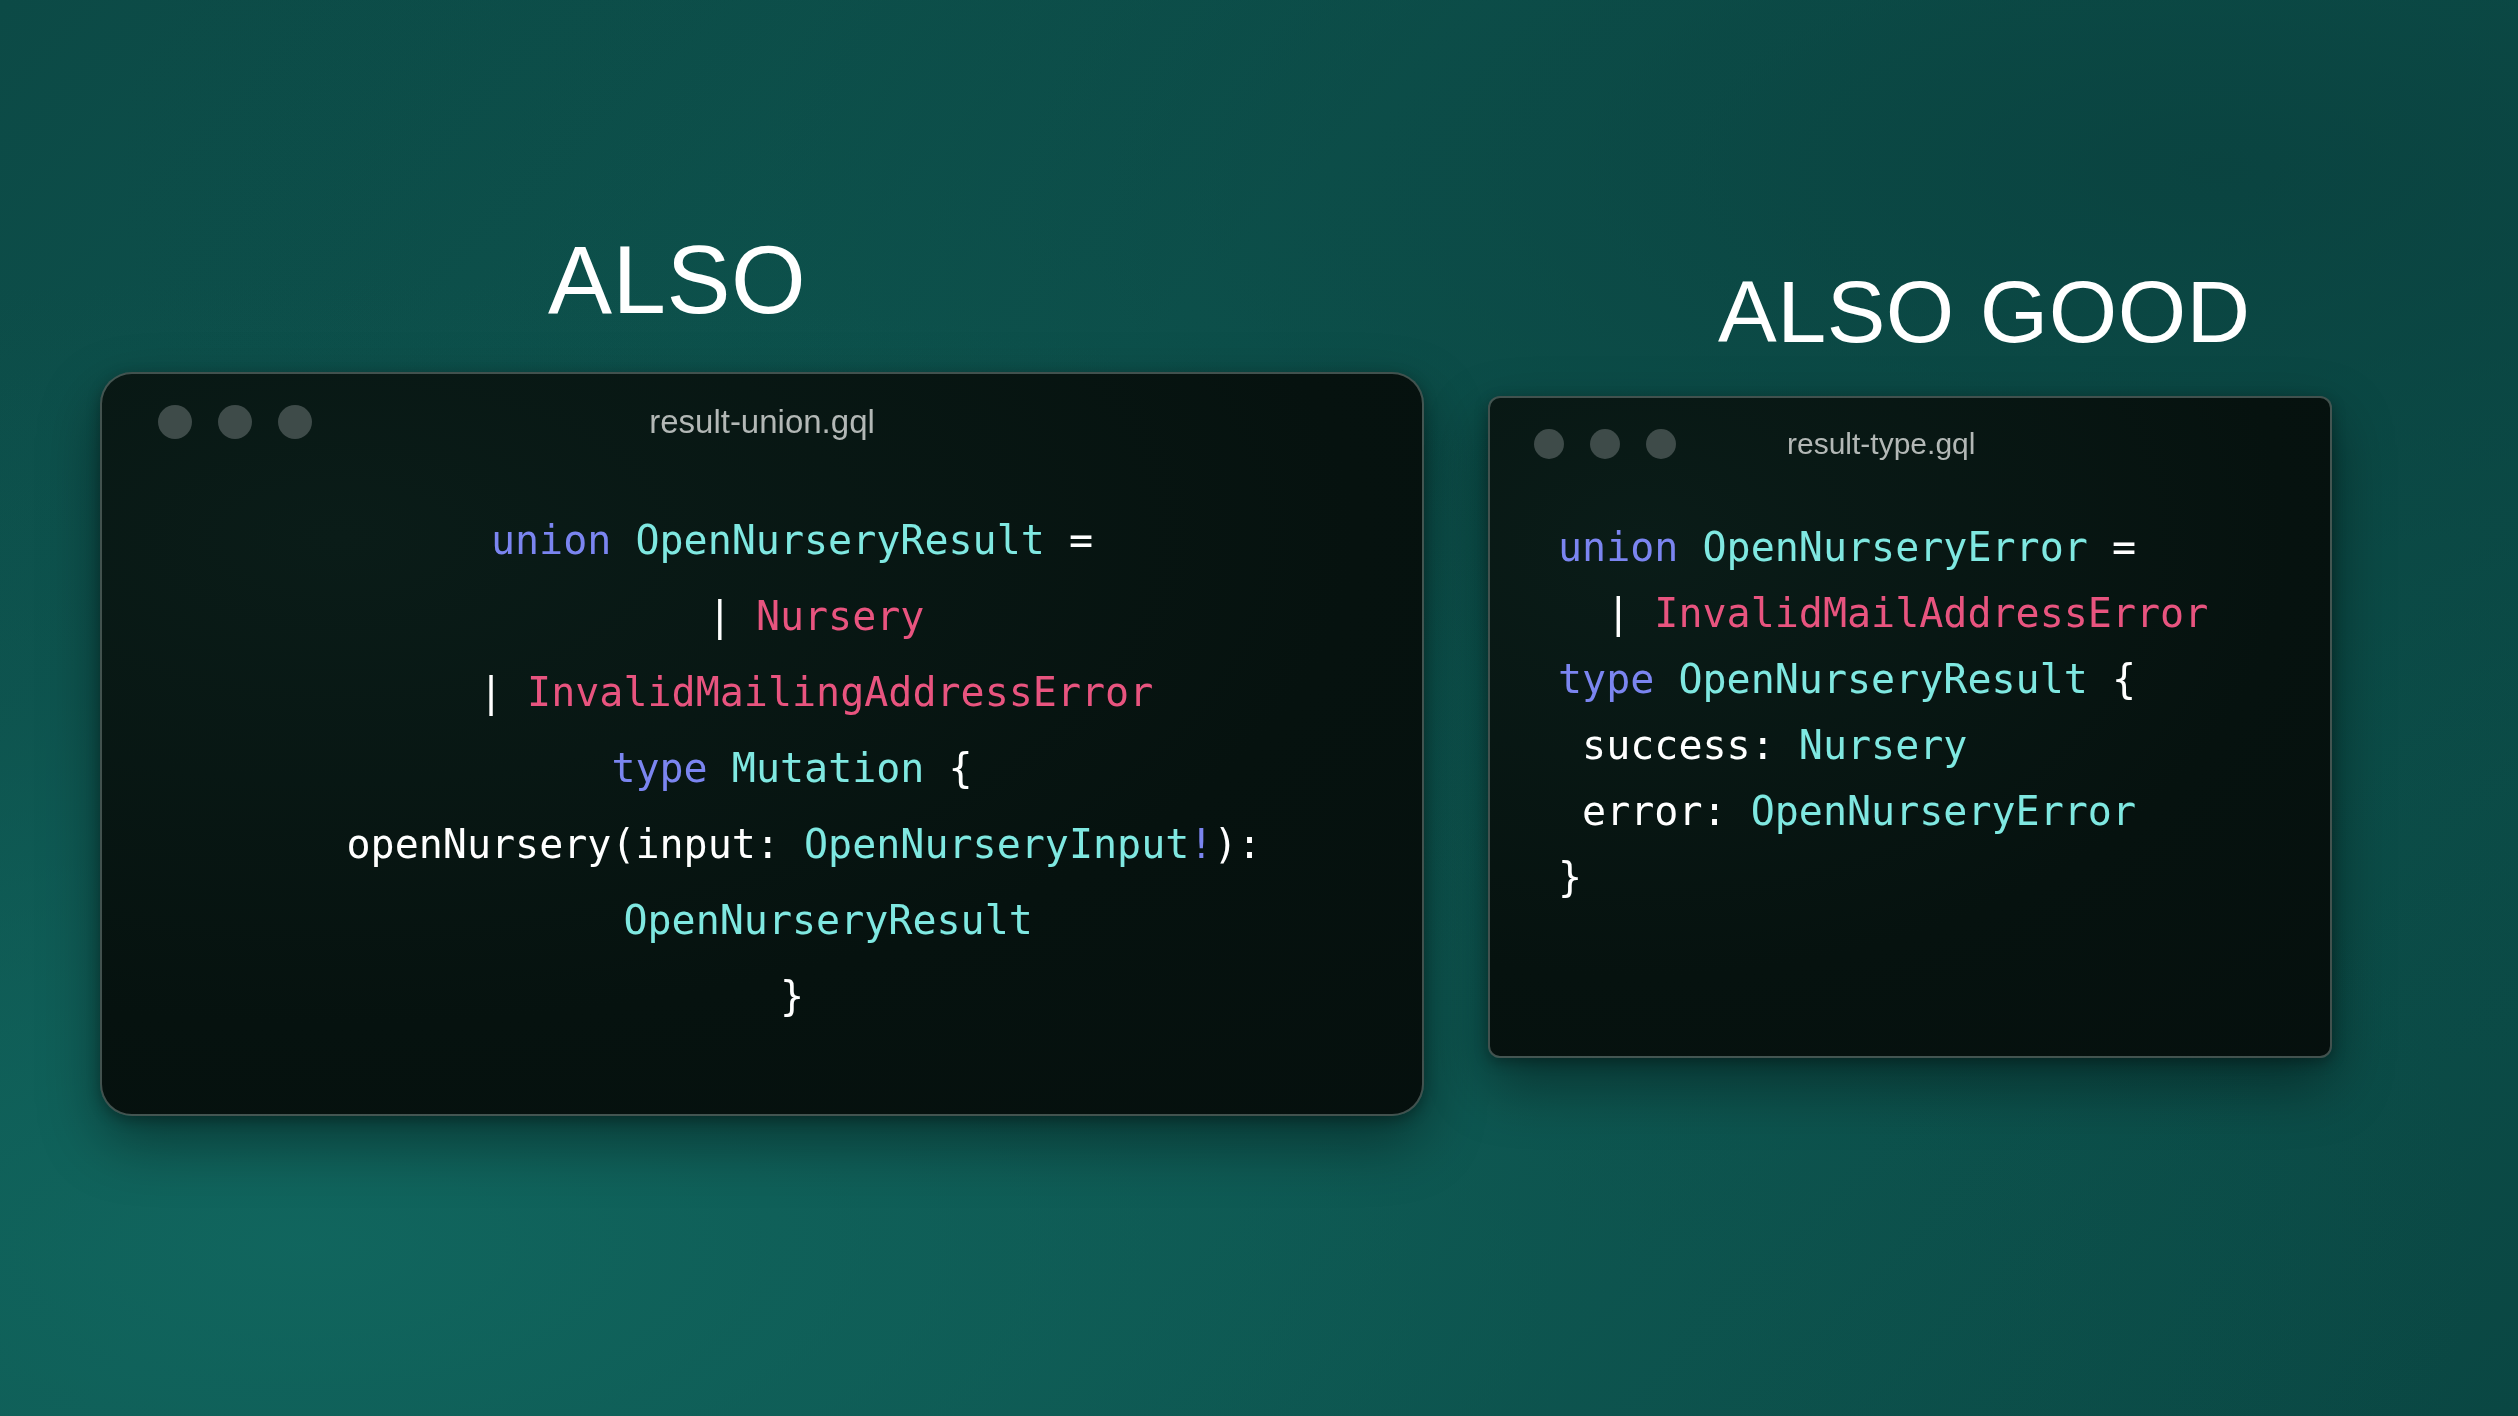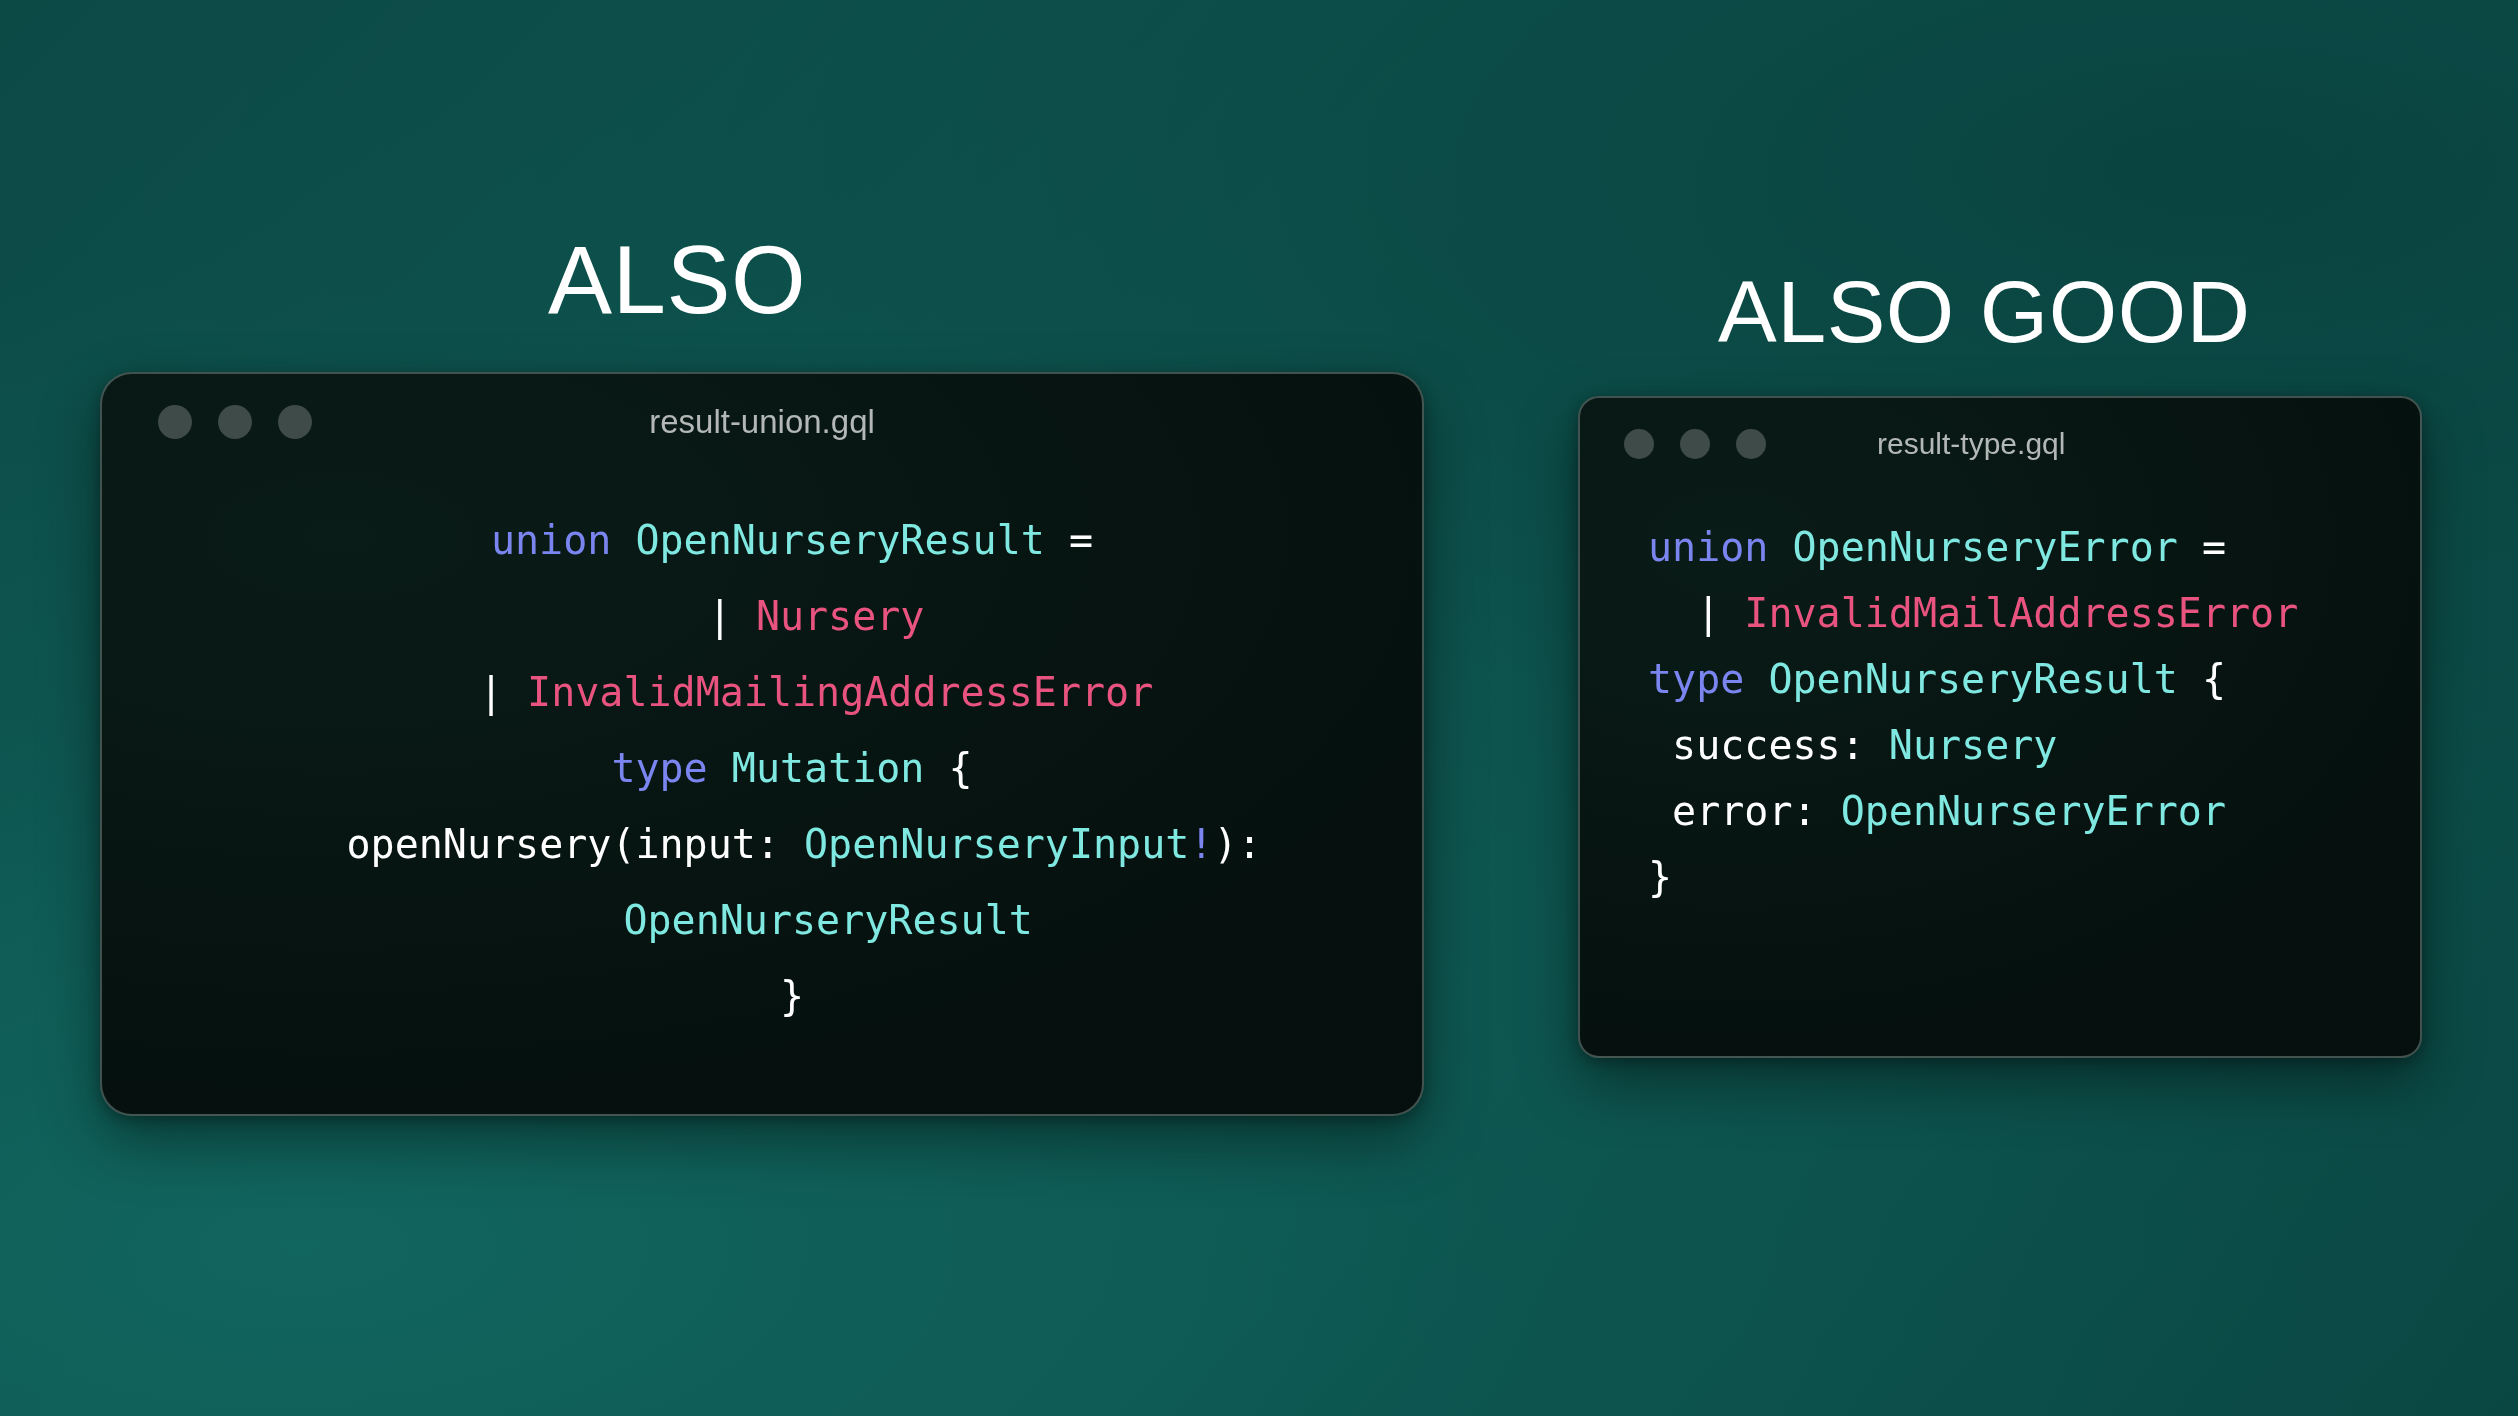--- a/index.html
+++ b/index.html
@@ -42,23 +42,23 @@
       0 4px 14px rgba(0,0,0,0.30);
     overflow: hidden;
   }
   #card-good {
     left: 80px;  top: 372px;
     width: 1320px; height: 740px;
     border-radius: 32px;
     margin-left: 20px;
   }
   #card-also {
-    left: 1578px; top: 396px;
+    left: 1488px; top: 396px;
     width: 840px;  height: 658px;
-    border-radius: 21px;
+    border-radius: 12px;
   }
 
   
   .titlebar {
     position: relative;
     display: flex;
     align-items: center;
     height: 96px;
   }
   #card-also .titlebar { height: 92px; }

